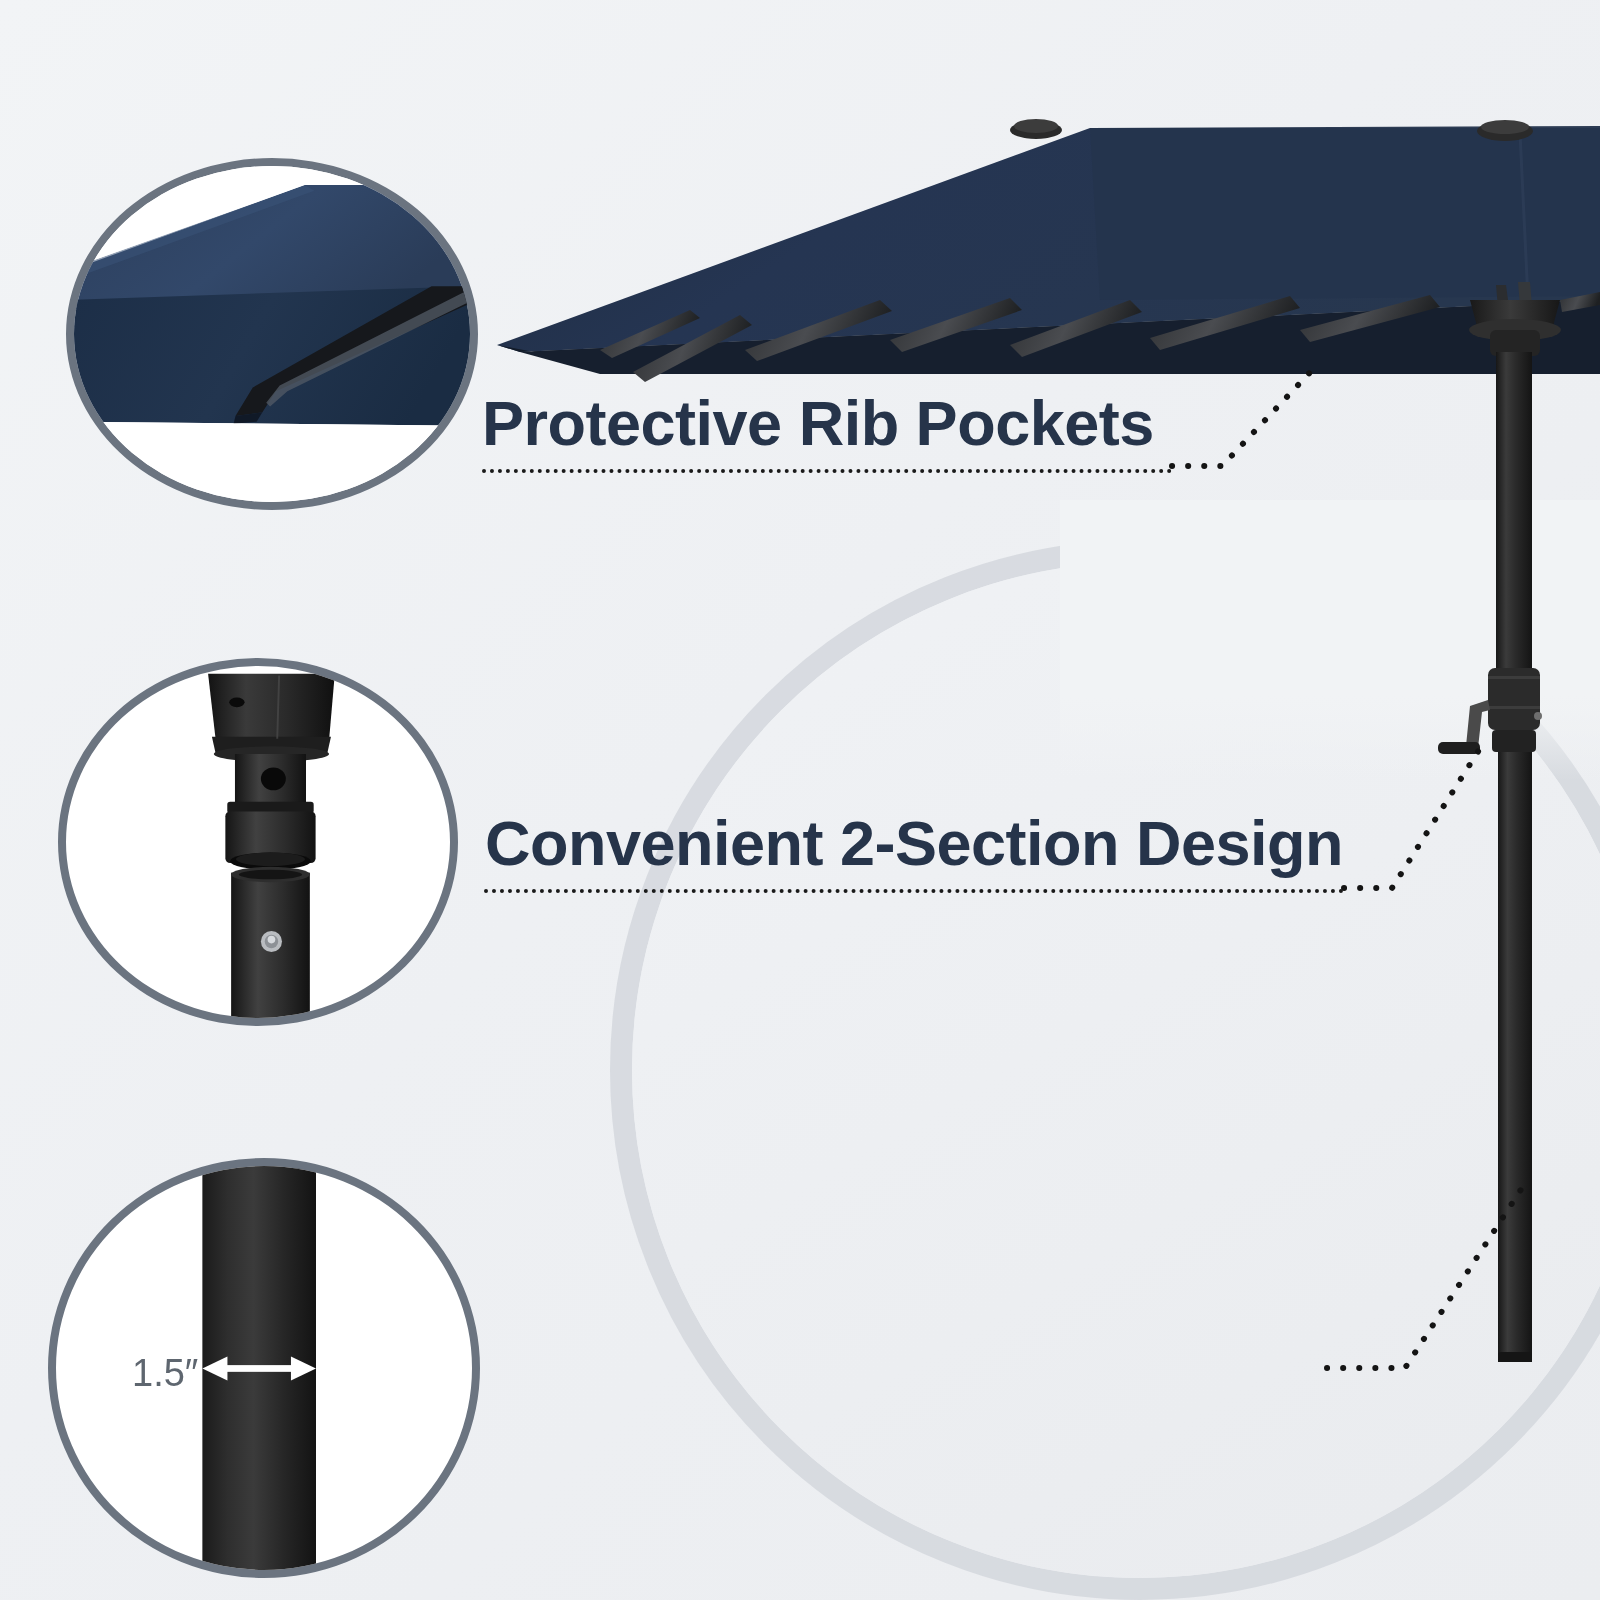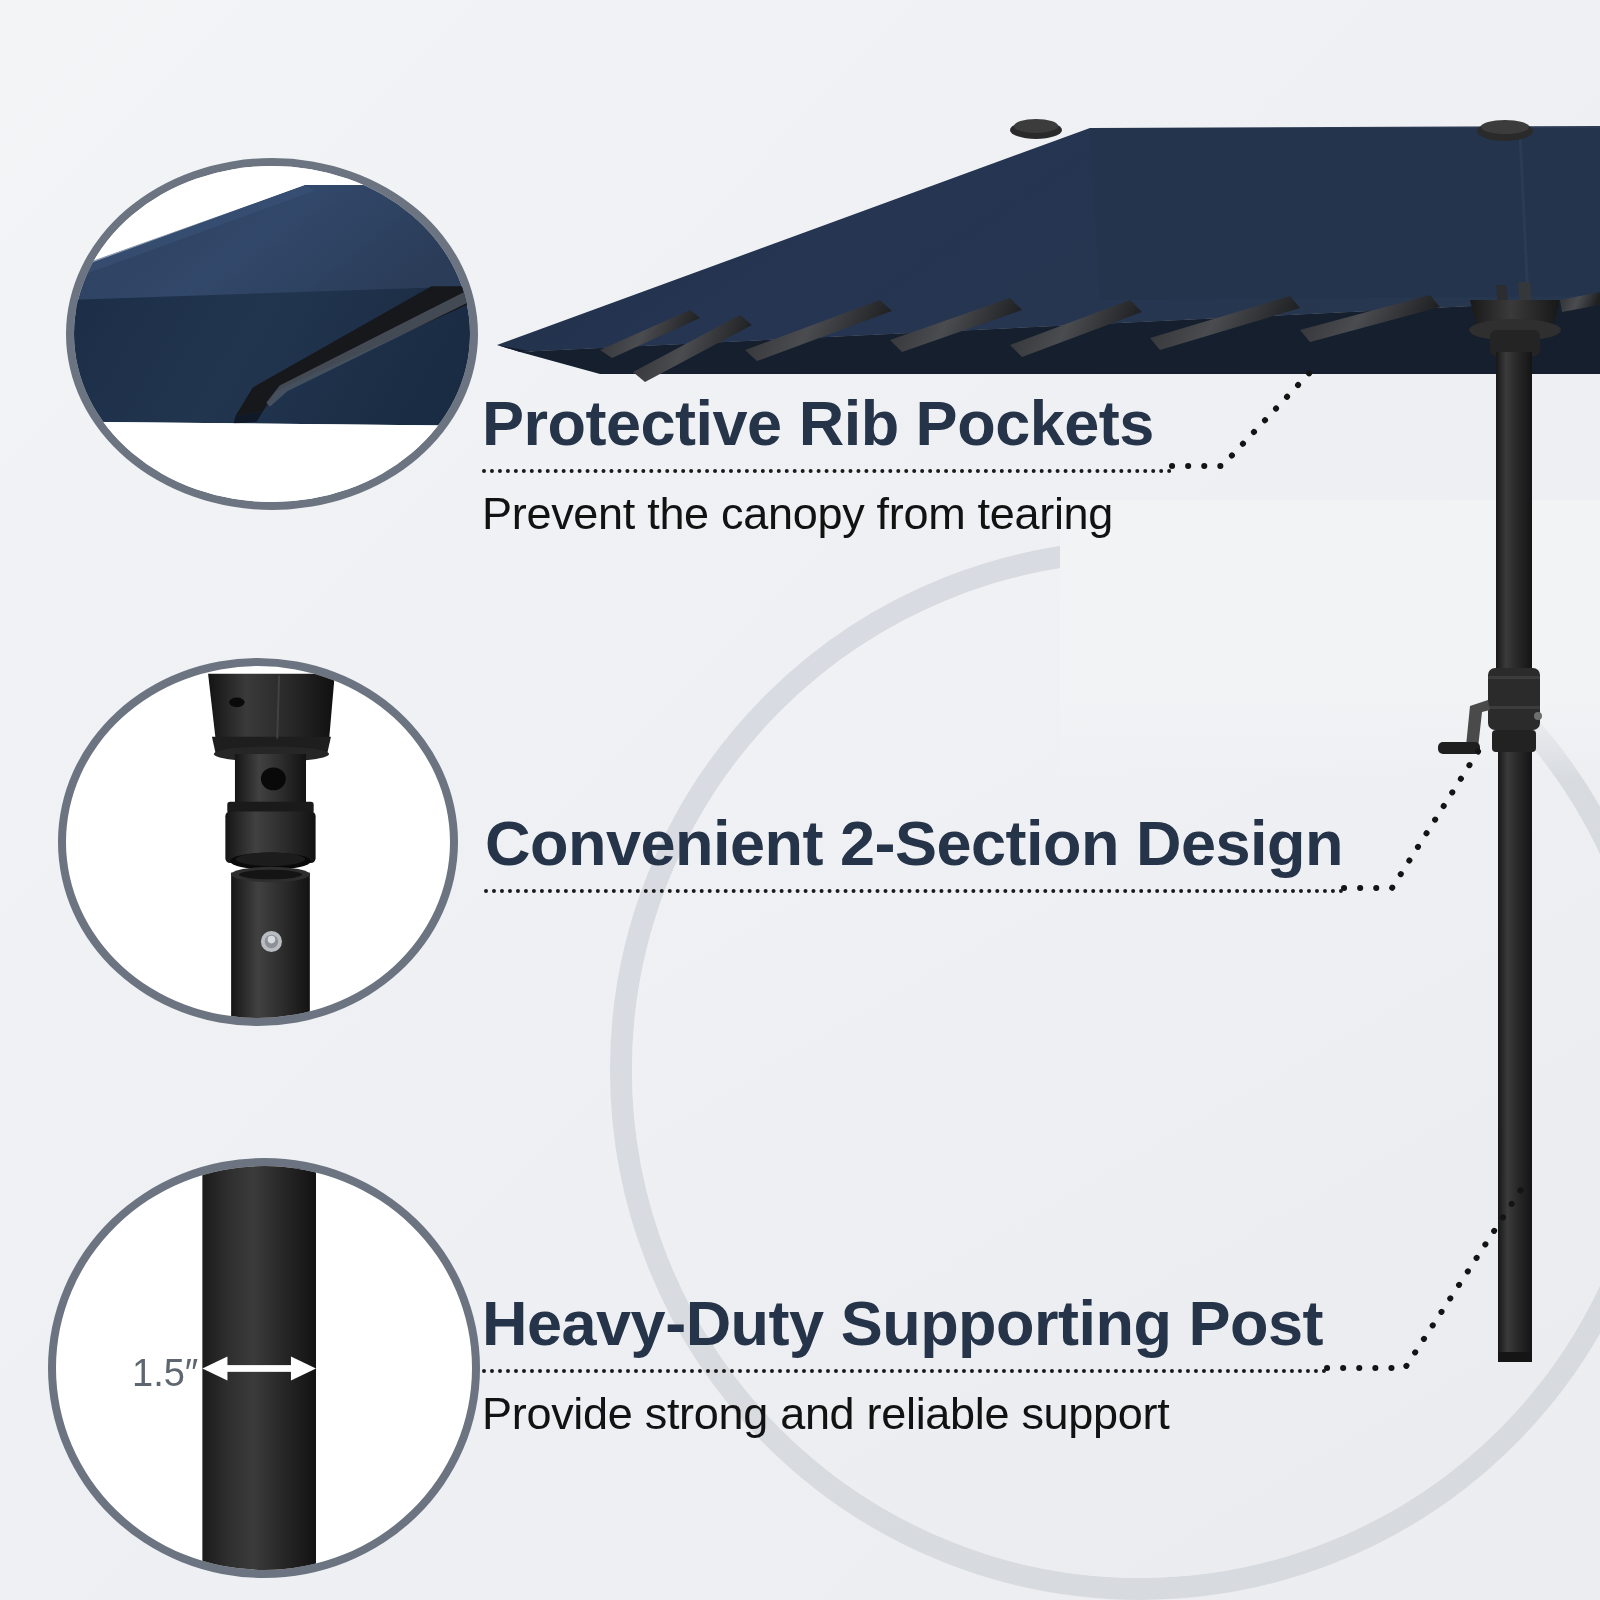--- a/index.html
+++ b/index.html
@@ -309,27 +309,21 @@
 
       <path d="M 1344 888 L 1392 888 L 1484 742"></path>
 
       <path d="M 1327 1368 L 1405 1368 L 1522 1188"></path>
     </g>
   </svg>
 
   <div class="text-block" id="text-1">
     <div class="tb-title">Protective Rib Pockets</div>
     <div class="tb-rule"></div>
-    <div class="tb-sub">Prevent the canopy from tearing</div>
   </div>
 
   <div class="text-block" id="text-2">
     <div class="tb-title">Convenient 2-Section Design</div>
     <div class="tb-rule"></div>
   </div>
 
-  <div class="text-block" id="text-3">
-    <div class="tb-title">Heavy-Duty Supporting Post</div>
-    <div class="tb-rule"></div>
-    <div class="tb-sub">Provide strong and reliable support</div>
-  </div>
 
 </div>
 
 </body></html>

